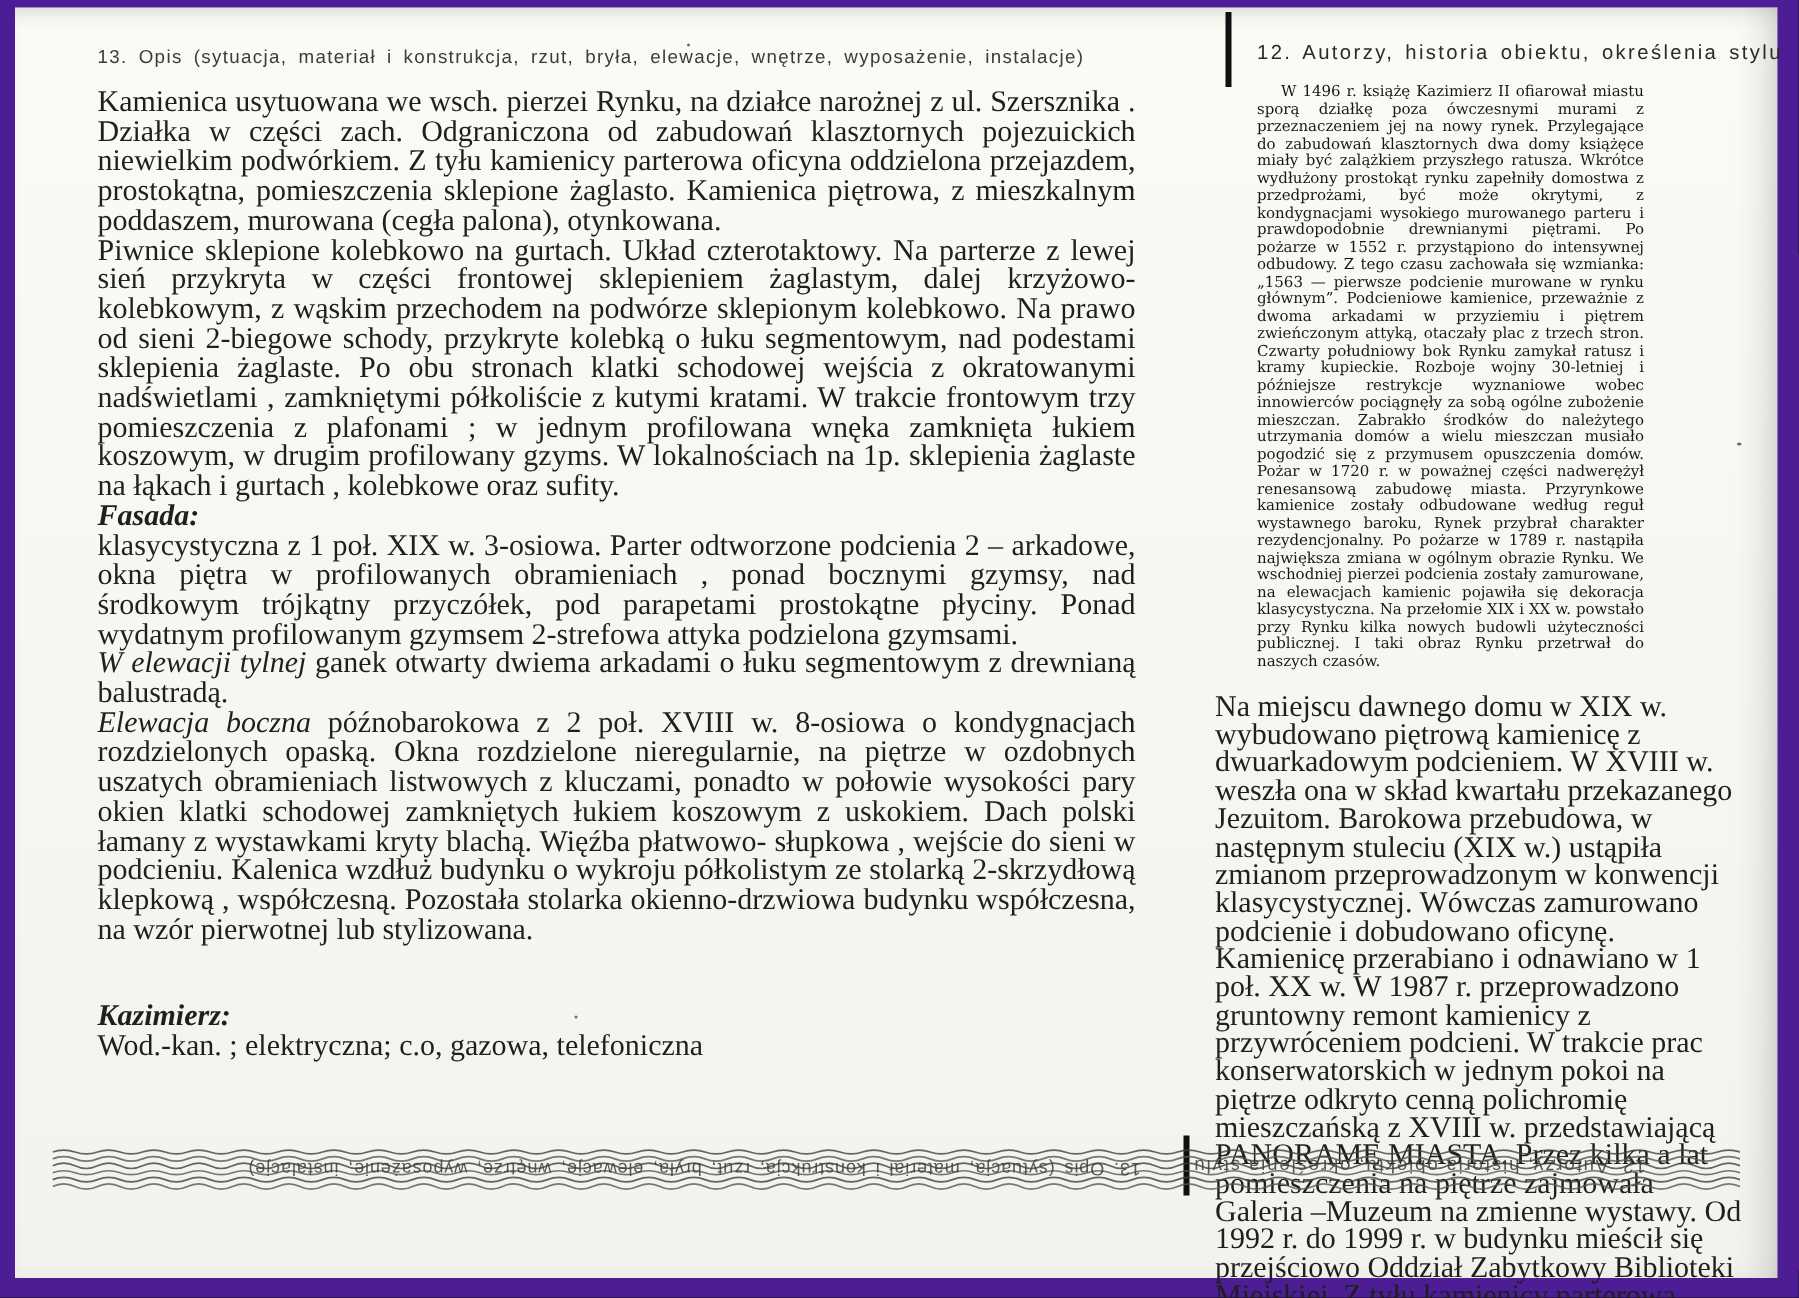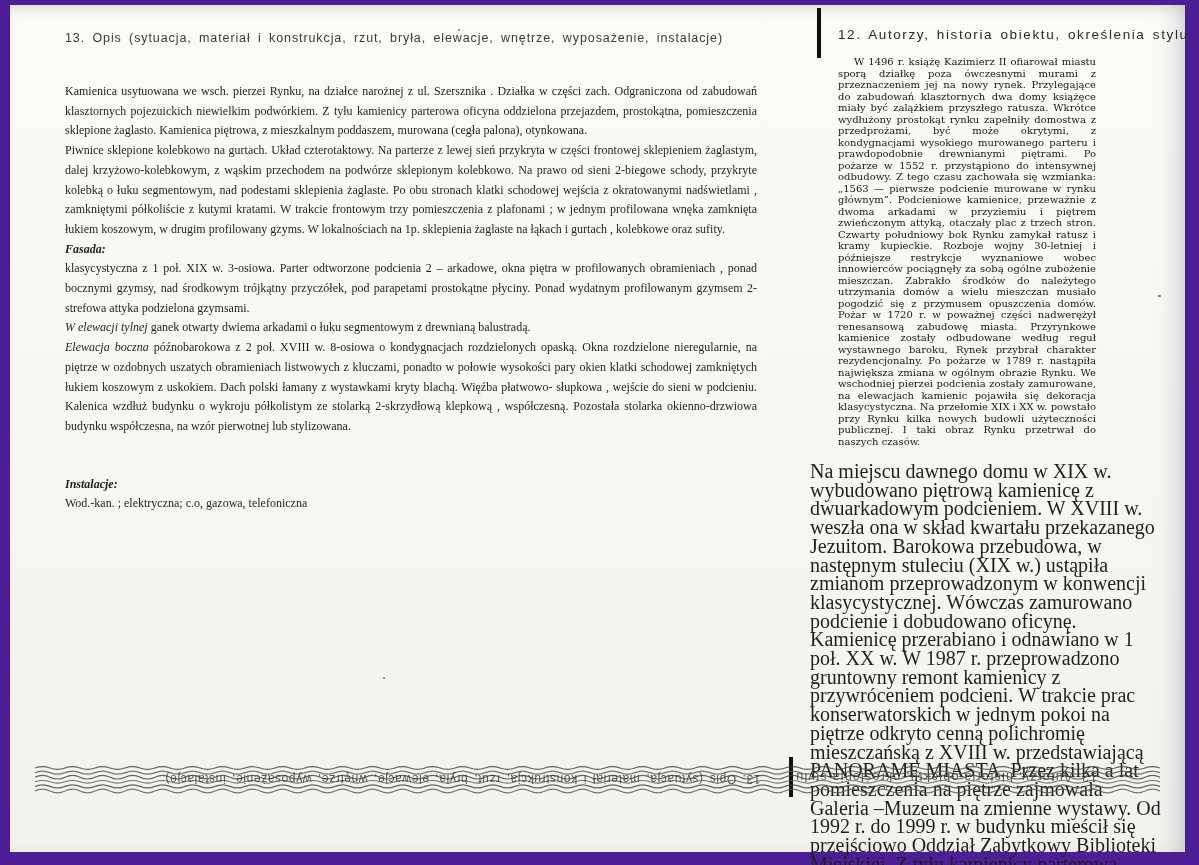--- a/index.html
+++ b/index.html
@@ -8,21 +8,21 @@
     position:absolute;left:10px;top:5px;width:1175px;height:847px;
     background:linear-gradient(180deg,#fbfaf5 0%,#f7f6f0 55%,#f3f2ec 100%);
     box-shadow:inset -18px 0 28px -16px rgba(0,0,0,.22), inset 0 10px 18px -12px rgba(0,0,0,.18);
   }
   
   #left-col{position:absolute;left:55px;top:26px;width:692px;color:#242424;}
   .page-header{
     font-family:"Liberation Sans",sans-serif;font-size:12.5px;letter-spacing:.9px;
     word-spacing:3px;color:#3b3b3b;white-space:nowrap;
   }
-  #left-body{margin-top:37px;font-family:"Liberation Serif",serif;font-size:12px;line-height:19.7px;text-align:justify;color:#1f1f1f;}
+  #left-body{margin-top:14px;font-family:"Liberation Serif",serif;font-size:20px;line-height:19.7px;text-align:justify;color:#1f1f1f;}
   #left-body p{margin:0;}
   .para-heading{font-weight:bold;font-style:italic;text-align:left;}
   .gap-before{margin-top:38px !important;}
   .lead{font-style:italic;}
   
   #right-col{position:absolute;left:800px;top:22px;width:354px;color:#1e1e1e;}
   #right-col .page-header{margin-left:28px;font-size:13.5px;letter-spacing:1.6px;word-spacing:2px;color:#2a2a2a;}
   #excerpt{
     margin:14px 0 0 28px;width:258px;
     font-family:"DejaVu Serif",serif;font-size:10px;line-height:11.5px;
@@ -56,21 +56,21 @@
 
     <div id="left-col">
       <div class="page-header">13. Opis (sytuacja, materiał i konstrukcja, rzut, bryła, elewacje, wnętrze, wyposażenie, instalacje)</div>
       <div id="left-body">
         <p>Kamienica usytuowana  we  wsch. pierzei Rynku, na działce narożnej z ul. Szersznika . Działka w części zach. Odgraniczona od zabudowań klasztornych pojezuickich niewielkim podwórkiem. Z tyłu kamienicy parterowa oficyna oddzielona przejazdem, prostokątna, pomieszczenia sklepione żaglasto. Kamienica piętrowa, z mieszkalnym poddaszem, murowana (cegła palona), otynkowana.</p>
         <p>Piwnice sklepione kolebkowo na gurtach. Układ czterotaktowy. Na parterze z lewej sień przykryta w części frontowej sklepieniem żaglastym, dalej krzyżowo-kolebkowym, z wąskim przechodem na podwórze sklepionym kolebkowo. Na prawo od sieni 2-biegowe schody, przykryte kolebką o łuku segmentowym, nad podestami sklepienia żaglaste. Po obu stronach klatki schodowej wejścia z okratowanymi nadświetlami , zamkniętymi półkoliście z kutymi kratami. W trakcie frontowym trzy pomieszczenia z plafonami ; w jednym profilowana wnęka zamknięta łukiem koszowym, w drugim profilowany gzyms. W lokalnościach na 1p. sklepienia żaglaste na łąkach i gurtach , kolebkowe oraz sufity.</p>
         <p class="para-heading">Fasada:</p>
         <p> klasycystyczna z 1 poł. XIX w. 3-osiowa. Parter odtworzone podcienia 2 – arkadowe, okna piętra w profilowanych obramieniach , ponad bocznymi gzymsy, nad środkowym trójkątny przyczółek, pod parapetami prostokątne płyciny. Ponad wydatnym profilowanym gzymsem 2-strefowa attyka podzielona gzymsami.</p>
         <p><span class="lead">W elewacji tylnej</span><span> ganek otwarty dwiema arkadami o łuku segmentowym z drewnianą balustradą.</span></p>
         <p><span class="lead">Elewacja boczna</span><span> późnobarokowa z 2 poł. XVIII w. 8-osiowa o kondygnacjach rozdzielonych opaską. Okna rozdzielone nieregularnie, na piętrze w ozdobnych uszatych obramieniach listwowych z kluczami, ponadto w połowie wysokości pary okien klatki schodowej zamkniętych łukiem  koszowym z uskokiem. Dach polski łamany z wystawkami kryty blachą. Więźba płatwowo- słupkowa , wejście do sieni w podcieniu. Kalenica wzdłuż budynku  o wykroju półkolistym ze stolarką 2-skrzydłową klepkową , współczesną. Pozostała stolarka okienno-drzwiowa budynku współczesna, na wzór pierwotnej lub stylizowana.</span></p>
-        <p class="para-heading gap-before">Instalacje:</p>
+        <p class="para-heading gap-before">Kazimierz:</p>
         <p>Wod.-kan. ; elektryczna; c.o, gazowa, telefoniczna</p>
       </div>
     </div>
 
     <div id="right-col">
       <div class="page-header">12. Autorzy, historia obiektu, określenia stylu</div>
       <div id="excerpt">W 1496 r. książę Kazimierz II ofiarował miastu sporą działkę poza ówczesnymi murami z przeznaczeniem jej na nowy rynek. Przylegające do zabudowań klasztornych dwa domy książęce miały być zalążkiem przyszłego ratusza. Wkrótce wydłużony prostokąt rynku zapełniły domostwa z przedprożami, być może okrytymi, z kondygnacjami wysokiego murowanego parteru i prawdopodobnie drewnianymi piętrami. Po pożarze w 1552 r. przystąpiono do intensywnej odbudowy. Z tego czasu zachowała się wzmianka: „1563 — pierwsze podcienie murowane w rynku głównym”. Podcieniowe kamienice, przeważnie z dwoma arkadami w przyziemiu i piętrem zwieńczonym attyką, otaczały plac z trzech stron. Czwarty południowy bok Rynku zamykał ratusz i kramy kupieckie. Rozboje wojny 30-letniej i późniejsze restrykcje wyznaniowe wobec innowierców pociągnęły za sobą ogólne zubożenie mieszczan. Zabrakło środków do należytego utrzymania domów a wielu mieszczan musiało pogodzić się z przymusem opuszczenia domów. Pożar w 1720 r. w poważnej części nadwerężył renesansową zabudowę miasta. Przyrynkowe kamienice zostały odbudowane według reguł wystawnego baroku, Rynek przybrał charakter rezydencjonalny. Po pożarze w 1789 r. nastąpiła największa zmiana w ogólnym obrazie Rynku. We wschodniej pierzei podcienia zostały zamurowane, na elewacjach kamienic pojawiła się dekoracja klasycystyczna. Na przełomie XIX i XX w. powstało przy Rynku kilka nowych budowli użyteczności publicznej. I taki obraz Rynku przetrwał do naszych czasów.</div>
       <div id="right-body">Na miejscu dawnego domu w XIX w. wybudowano piętrową kamienicę z  dwuarkadowym podcieniem. W XVIII w. weszła ona w skład kwartału przekazanego Jezuitom. Barokowa przebudowa, w następnym stuleciu (XIX w.)  ustąpiła zmianom przeprowadzonym w konwencji klasycystycznej. Wówczas zamurowano podcienie i dobudowano oficynę. Kamienicę przerabiano i odnawiano w 1 poł. XX w. W 1987 r. przeprowadzono gruntowny remont kamienicy z przywróceniem podcieni. W trakcie prac konserwatorskich w jednym pokoi na piętrze odkryto cenną polichromię mieszczańską z XVIII w. przedstawiającą PANORAMĘ MIASTA. Przez kilka a lat pomieszczenia na piętrze zajmowała Galeria –Muzeum na zmienne wystawy. Od 1992 r. do 1999 r. w budynku mieścił się przejściowo Oddział Zabytkowy Biblioteki Miejskiej. Z tyłu kamienicy parterowa oficyna oddzielona przejazdem, zbudowana w XIX w.</div>
     </div>
 

